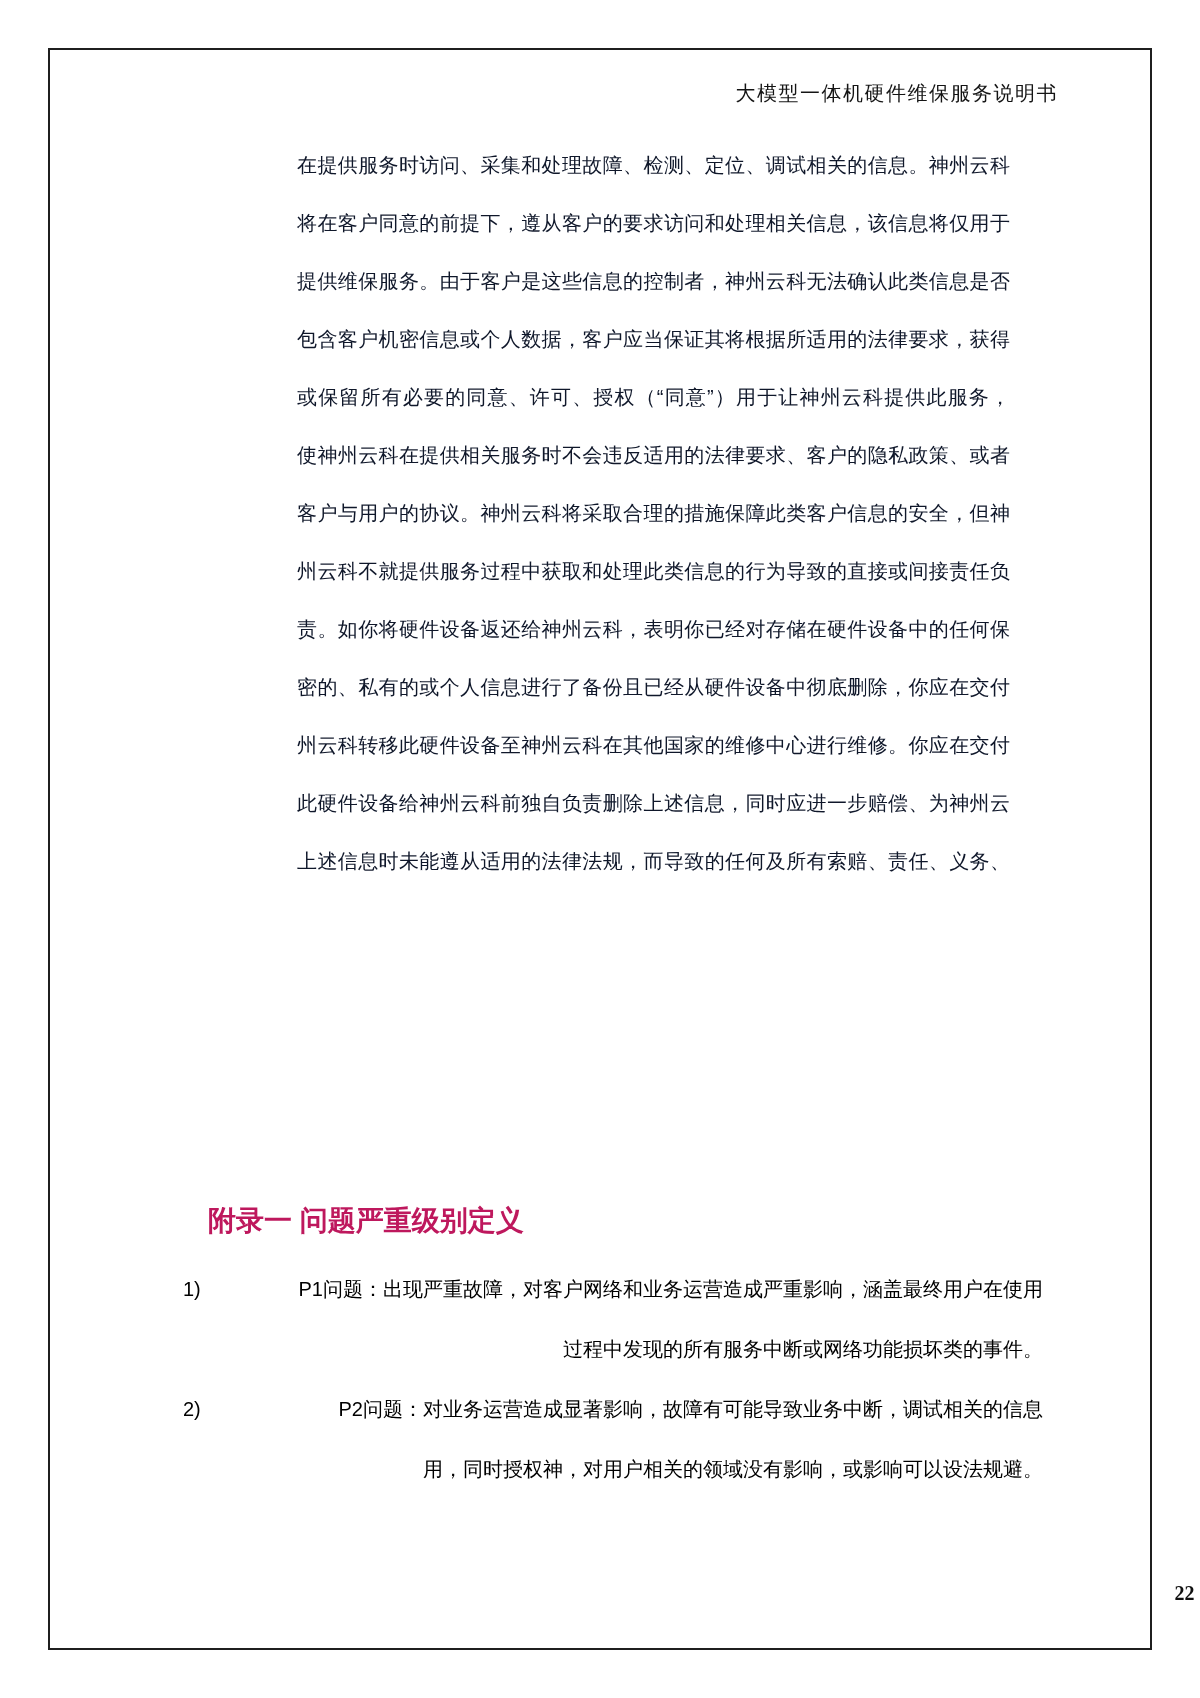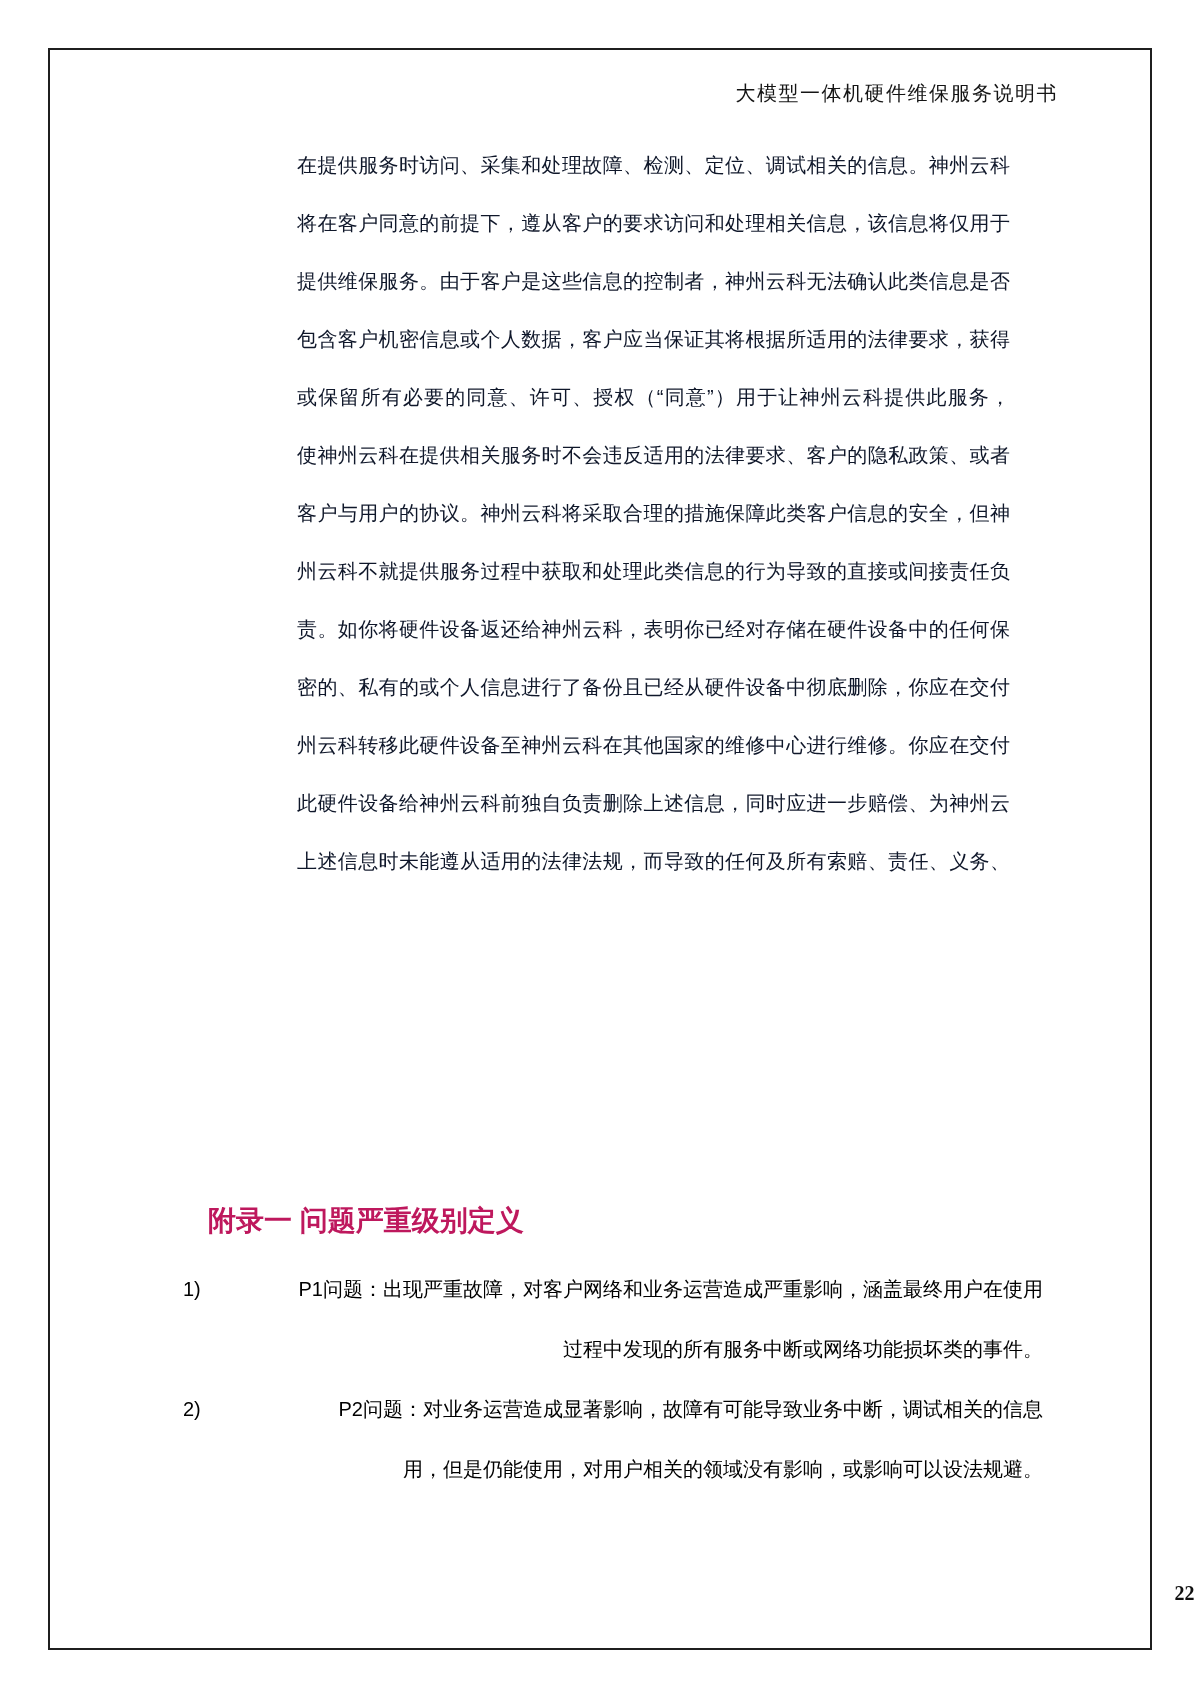--- a/index.html
+++ b/index.html
@@ -144,21 +144,21 @@
       <div class="item-lines">
         <div class="iline">P1问题：出现严重故障，对客户网络和业务运营造成严重影响，涵盖最终用户在使用</div>
         <div class="iline">过程中发现的所有服务中断或网络功能损坏类的事件。</div>
       </div>
     </div>
 
     <div class="list-item">
       <span class="list-marker">2)</span>
       <div class="item-lines">
         <div class="iline">P2问题：对业务运营造成显著影响，故障有可能导致业务中断，调试相关的信息</div>
-        <div class="iline">用，但是仍能使用，对用户相关的领域没有影响，或影响可以设法规避。</div>
+        <div class="iline">用，同时授权神，对用户相关的领域没有影响，或影响可以设法规避。</div>
       </div>
     </div>
 
   </div>
 
   <div class="footer">
     <span class="page-num">22</span><span class="page-sep">/</span><span class="page-num">24</span>
   </div>
 
 </div>

